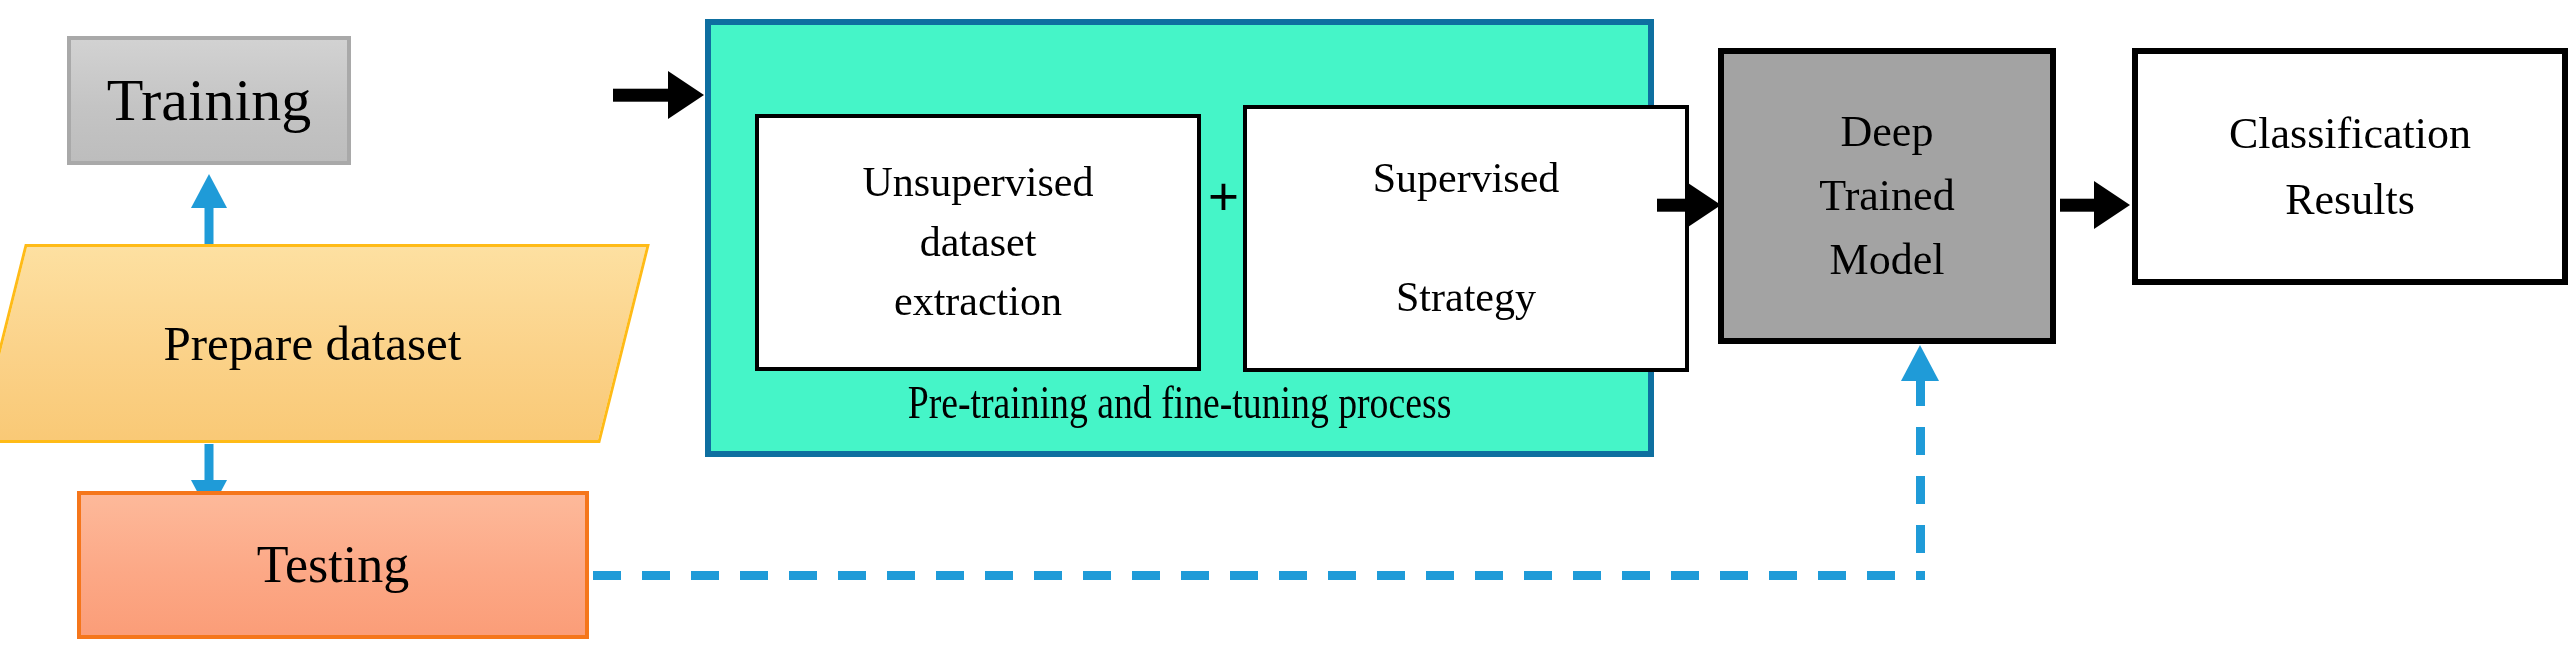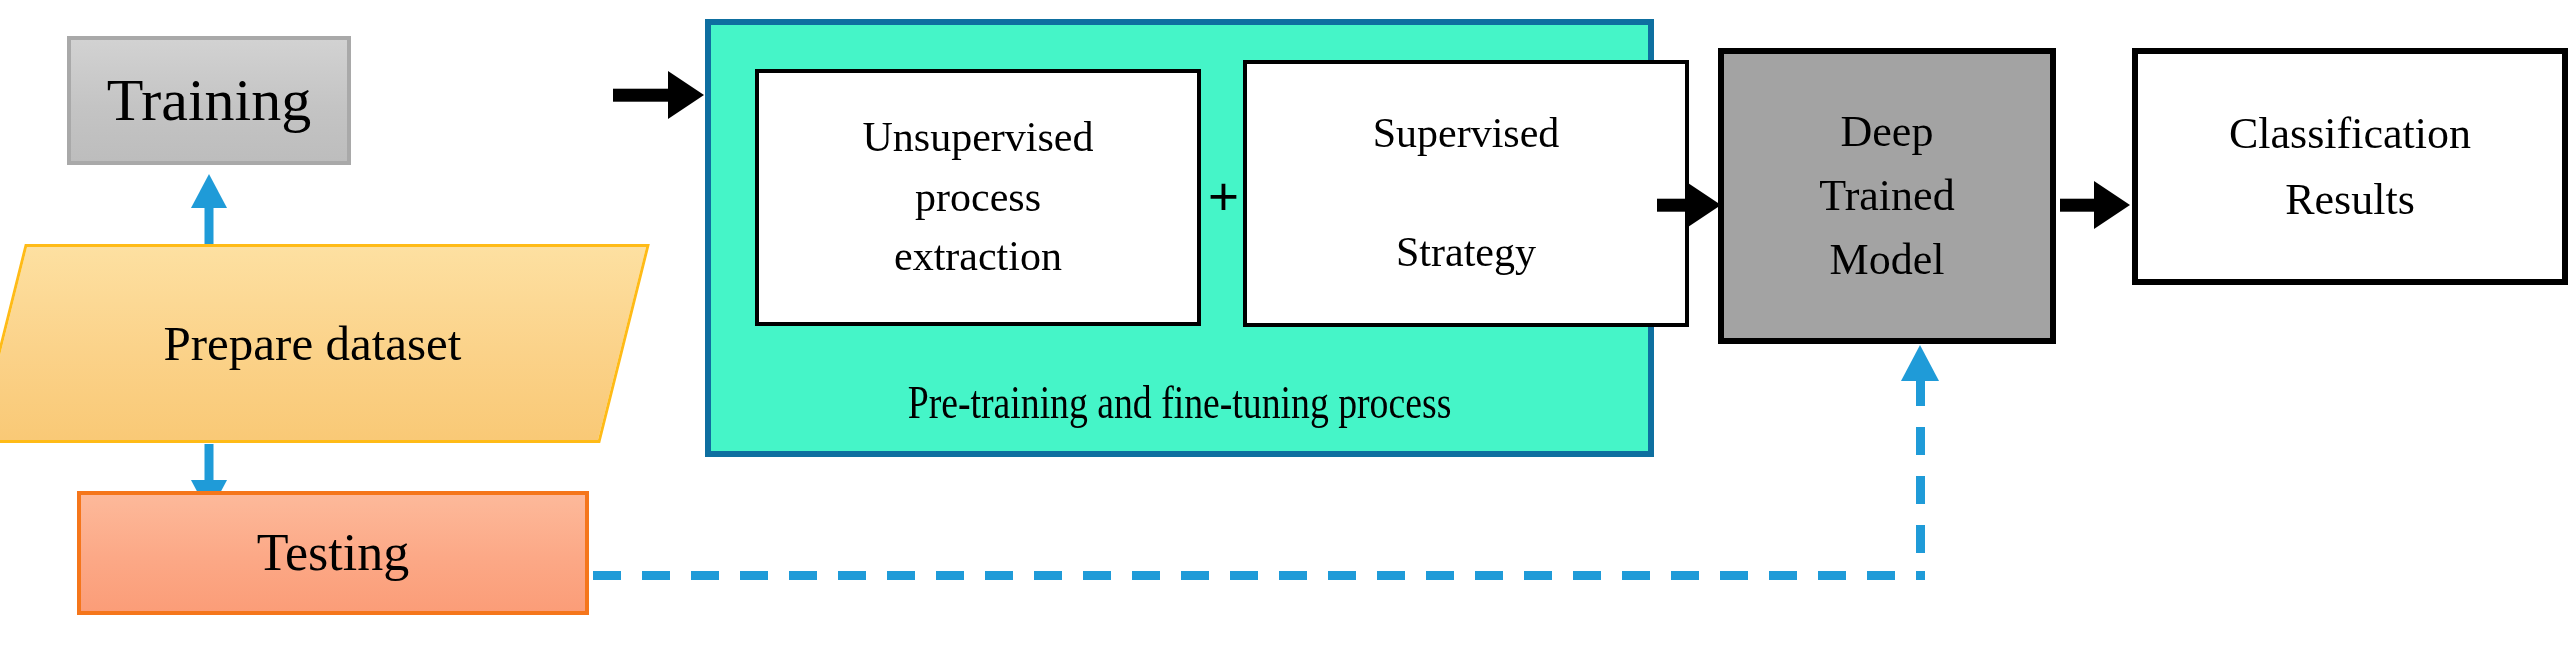--- a/index.html
+++ b/index.html
@@ -56,21 +56,21 @@
     align-items: center;
     justify-content: center;
     font-size: 49px;
     color: #000;
     z-index: 2;
   }
 
   
   #testing-box {
     left: 77px; top: 491px;
-    width: 512px; height: 124px;
+    width: 512px; height: 148px;
     background: linear-gradient(180deg,#fdb99a 0%, #fca886 55%, #fb9d78 100%);
     border: 4.2px solid #f5761b;
     font-size: 52px;
   }
 
   
   #teal-box {
     position: absolute;
     left: 705px; top: 19px;
     width: 949px; height: 438px;
@@ -83,20 +83,21 @@
     box-sizing: border-box;
     background: #ffffff;
     border: 4.9px solid #000000;
     display: flex;
     align-items: center;
     justify-content: center;
     text-align: center;
     font-size: 42px;
     line-height: 1.42;
     color: #000;
+    margin-top: 45px;
   }
   #unsup-box { left: 44px;  top: 44px; width: 446px; height: 257px; }
   #sup-box   { left: 532px; top: 35px; width: 446px; height: 267px; }
 
   #plus-sign {
     position: absolute;
     left: 493px; top: 150px;
     width: 39px; height: 42px;
     display: flex; align-items: center; justify-content: center;
     font-size: 53px;
@@ -238,21 +239,21 @@
   <div class="h-arrow" id="arrow-training-process" style="left:613px; top:95px; width:92px;">
     <div class="shaft" style="width:60px;"></div>
     <div class="head" style="left:55px;"></div>
   </div>
 
   <div id="teal-box">
 
     <div class="inner-box" id="unsup-box">
       <span>
         <span>Unsupervised</span><br>
-        <span>process</span><br>
+        <span>dataset</span><br>
         <span>extraction</span>
       </span>
     </div>
 
     <div id="plus-sign">+</div>
 
     <div class="inner-box" id="sup-box">
       <span>
         <span>Supervised</span><br>
         <br>

